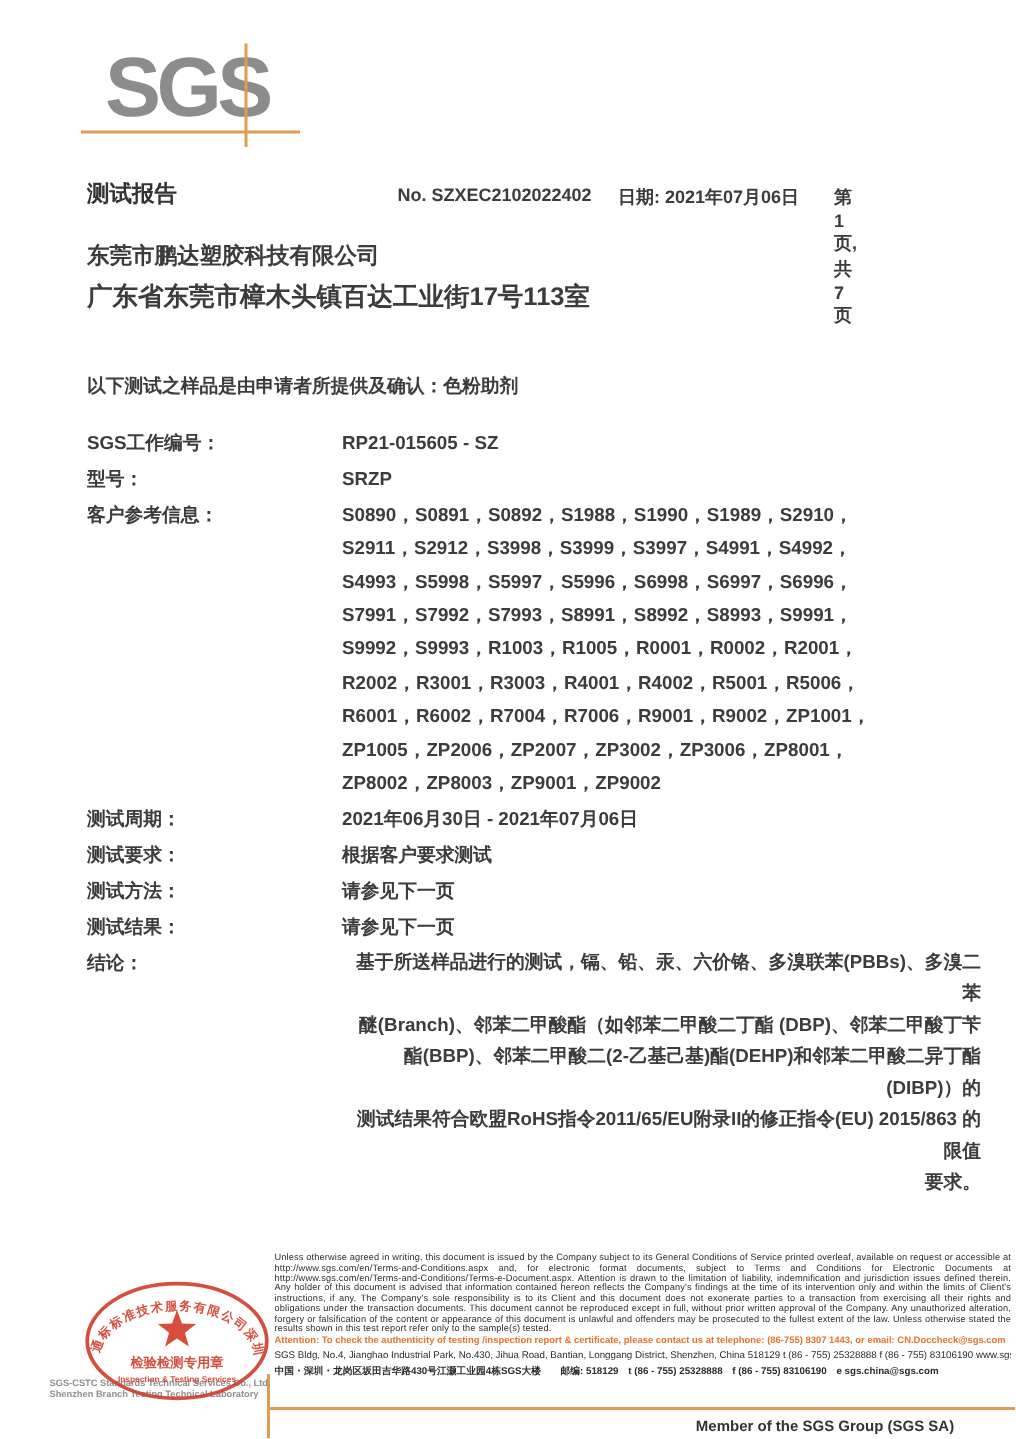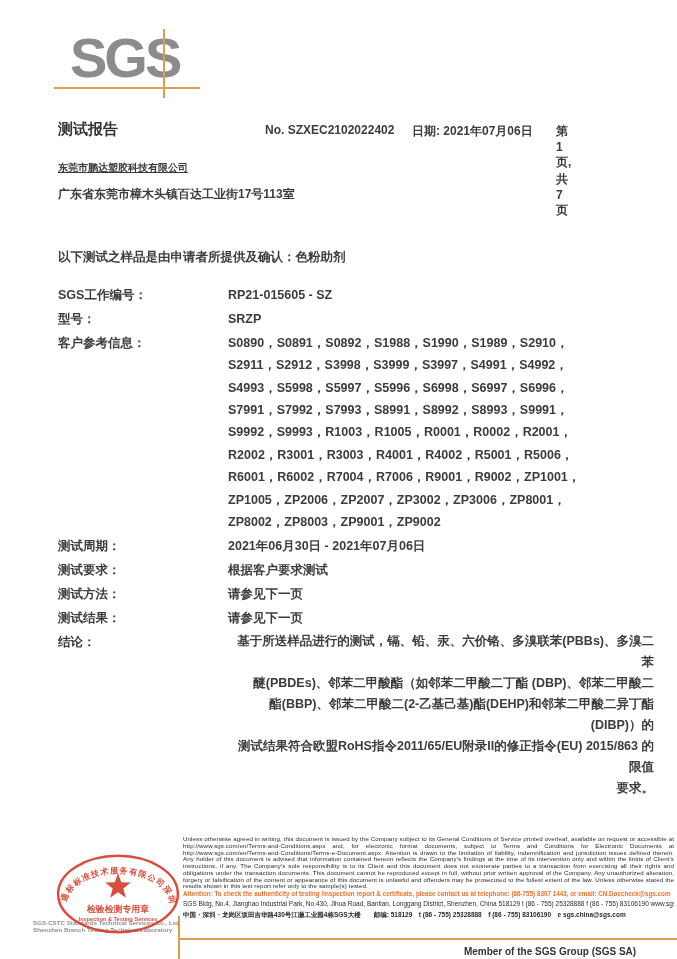--- a/index.html
+++ b/index.html
@@ -22,22 +22,22 @@
   }
   .logo-hline{left:54px;top:87px;width:146px;height:2px;background:#dd9d55;}
   .logo-vline{left:163px;top:29px;width:2px;height:69px;background:#dd9d55;}
 
   .title-row{left:0;top:120px;width:562px;height:22px;}
   .report-title{position:absolute;left:58px;top:0;font-size:15px;font-weight:700;color:#333;}
   .report-no{position:absolute;left:229px;top:3px;font-size:12px;font-weight:600;color:#3c3c3c;padding-left:36px;}
   .report-date{position:absolute;left:412px;top:3px;font-size:12px;font-weight:600;color:#3c3c3c;}
   .report-page{position:absolute;left:556px;top:3px;font-size:12px;font-weight:600;color:#3c3c3c;}
 
-  .company-name{left:58px;top:161px;font-size:10px;font-weight:700;text-decoration:underline;}
-  .company-address{left:58px;top:186px;font-size:12px;font-weight:700;text-align:center;}
+  .company-name{left:58px;top:161px;font-size:15px;font-weight:700;}
+  .company-address{left:58px;top:186px;font-size:17px;font-weight:700;text-align:center;}
 
   .sample-statement{left:58px;top:249px;font-size:12.5px;font-weight:700;}
 
   
   .fields{left:58px;top:284px;width:596px;}
   .field-row{display:flex;margin-bottom:1.5px;}
   .field-label{width:170px;flex:0 0 170px;font-size:12.5px;font-weight:700;line-height:22.4px;}
   .field-value{flex:1;font-size:12.5px;font-weight:600;line-height:22.4px;}
   .field-value div{line-height:22.4px;}
   .conclusion .field-value div{line-height:21px;text-align:right;}
@@ -135,21 +135,21 @@
     <div class="field-row">
       <div class="field-label">测试结果：</div>
       <div class="field-value">
           <div>请参见下一页</div>
         </div>
     </div>
     <div class="field-row conclusion">
       <div class="field-label">结论：</div>
       <div class="field-value">
           <div>基于所送样品进行的测试，镉、铅、汞、六价铬、多溴联苯(PBBs)、多溴二苯</div>
-          <div>醚(PBDEs)、邻苯二甲酸酯（如邻苯二甲酸二丁酯 (DBP)、邻苯二甲酸二</div>
+          <div>醚(Branch)、邻苯二甲酸酯（如邻苯二甲酸二丁酯 (DBP)、邻苯二甲酸丁苄</div>
           <div>酯(BBP)、邻苯二甲酸二(2-乙基己基)酯(DEHP)和邻苯二甲酸二异丁酯(DIBP)）的</div>
           <div>测试结果符合欧盟RoHS指令2011/65/EU附录II的修正指令(EU) 2015/863 的限值</div>
           <div>要求。</div>
         </div>
     </div>
   </div>
 
   <svg class="abs stamp" viewBox="0 0 124 80" xmlns="http://www.w3.org/2000/svg">
     <ellipse cx="62" cy="40" rx="58" ry="37" fill="none" stroke="#d23c2a" stroke-width="2.4"></ellipse>
     <path id="stamp-arc" d="M 12,50 A 50,30 0 1 1 112,50" fill="none"></path>

